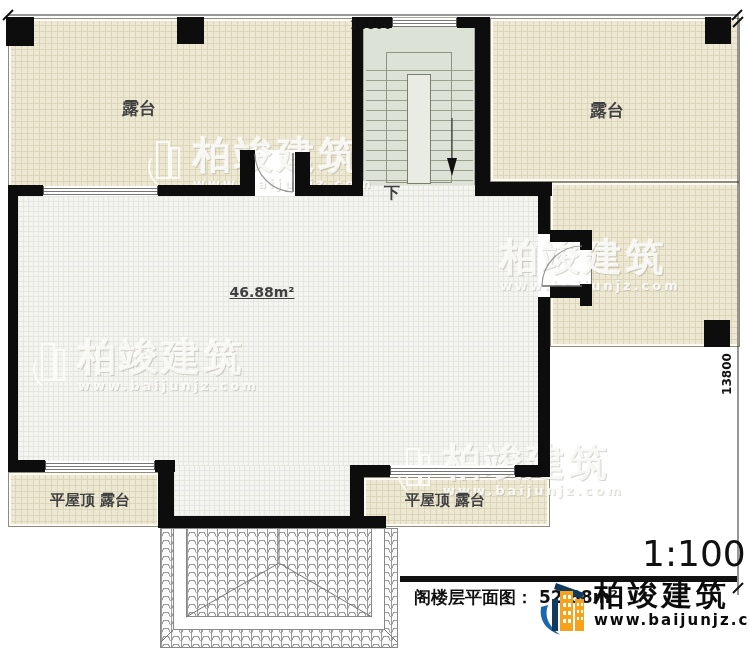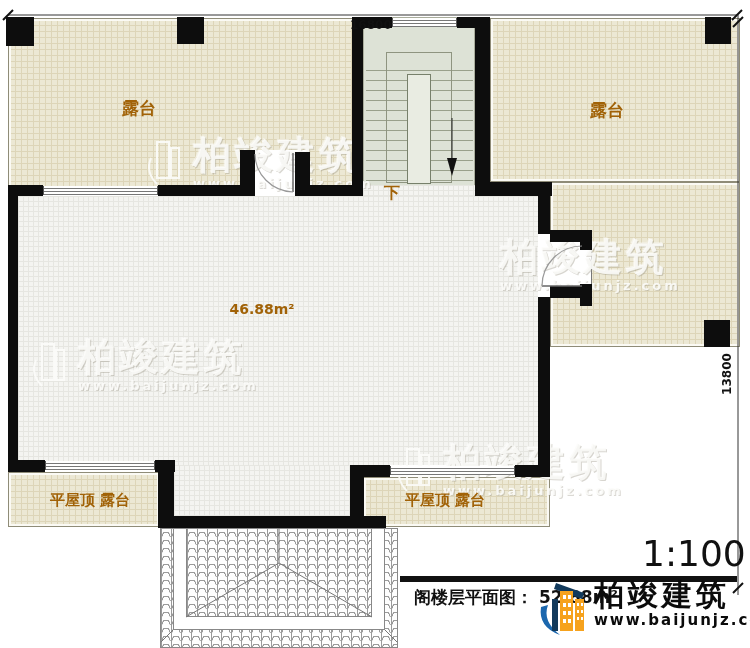--- a/index.html
+++ b/index.html
@@ -26,21 +26,21 @@
   .win{position:absolute;background-color:#fff;z-index:30;
        background-image:repeating-linear-gradient(to bottom,transparent 0 2px,#777 2px 3px);
        border-left:1px solid #555;border-right:1px solid #555;box-sizing:border-box;}
   
   .tiles{position:absolute;background-color:#fefefe;
      background-image:repeating-linear-gradient(90deg,#9a9a9a 0 1px,transparent 1px 10px),
         radial-gradient(ellipse 5px 6px at 5px 8px,transparent 3.5px,#9a9a9a 3.6px 4.5px,transparent 4.6px);
      background-size:10px 8px;border:1px solid #888;box-sizing:border-box;}
   .ring{position:absolute;background:#fff;border:1px solid #888;box-sizing:border-box;}
   
-  .lbl{position:absolute;transform:translate(-50%,-50%);font-weight:bold;color:#a16207;
+  .lbl{position:absolute;transform:translate(-50%,-50%);font-weight:bold;color:#404040;
        white-space:nowrap;z-index:50;}
   .dim{position:absolute;font-size:12px;font-weight:bold;color:#111;z-index:50;white-space:nowrap;}
   
   .wm{position:absolute;display:flex;align-items:flex-start;gap:6px;z-index:20;pointer-events:none;}
   .wm-big{font-size:38px;font-weight:900;letter-spacing:4px;line-height:1;
      color:rgba(252,252,249,0.88);text-shadow:1px 1px 0 rgba(150,145,128,0.38),-1px -1px 0 rgba(255,255,255,0.5);}
   .wm-url{font-size:13px;font-weight:800;letter-spacing:3px;margin-top:2px;
      color:rgba(252,252,249,0.9);text-shadow:1px 1px 0 rgba(150,145,128,0.34);}
   
   #title-main{position:absolute;left:399px;top:527px;font-size:40px;font-weight:900;
@@ -188,21 +188,21 @@
         <div class="wm-big">柏竣建筑</div>
          <div class="wm-url">www.baijunjz.com</div>
       </div>
   </div>
 
   <div class="dim" style="left:350px;top:1px;margin-top:17px;">16800</div>
   <div class="dim" style="left:705px;top:367px;transform:rotate(-90deg);transform-origin:center;width:44px;text-align:center;">13800</div>
 
   <div class="lbl" style="left:139px;top:108px;font-size:17px;">露台</div>
   <div class="lbl" style="left:607px;top:110px;font-size:17px;">露台</div>
-  <div class="lbl" style="left:262px;top:309px;font-size:14px;">46.88m²</div>
+  <div class="lbl" style="left:262px;top:292px;font-size:14px;text-decoration:underline;">46.88m²</div>
   <div class="lbl" style="left:392px;top:193px;font-size:16px;">下</div>
   <div class="lbl" style="left:90px;top:500px;font-size:15px;">平屋顶 露台</div>
   <div class="lbl" style="left:445px;top:500px;font-size:15px;">平屋顶 露台</div>
 
   <div id="title-scale">1:100</div>
   <div id="title-rule"></div>
   <div id="area-note">
     <span>阁楼层平面图：</span>
     <span>52.88m²</span>
   </div>

